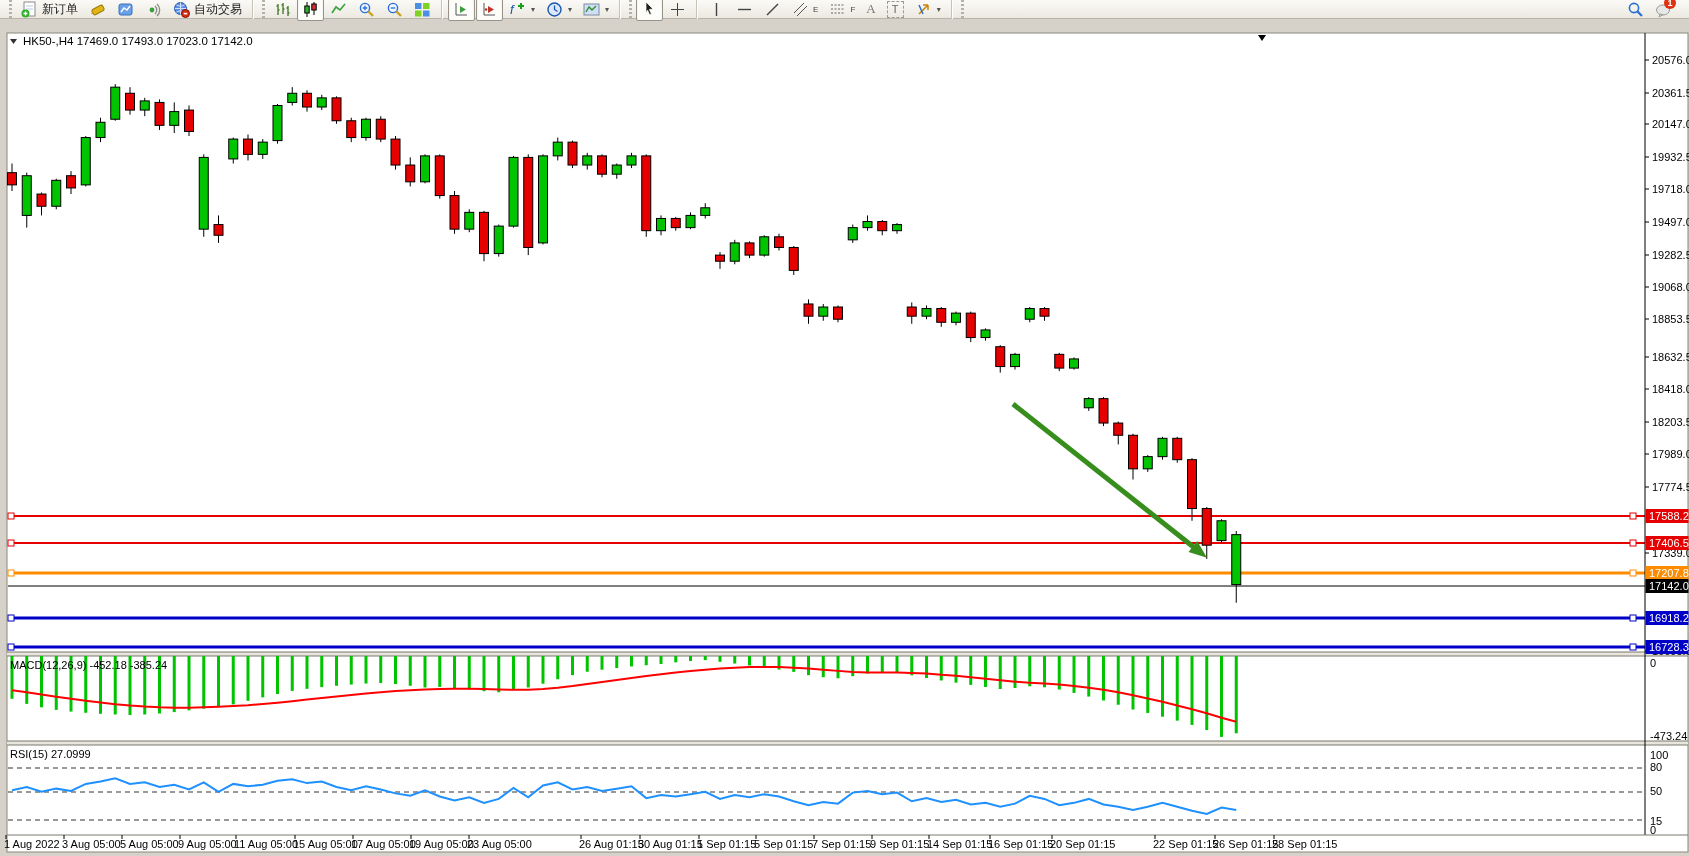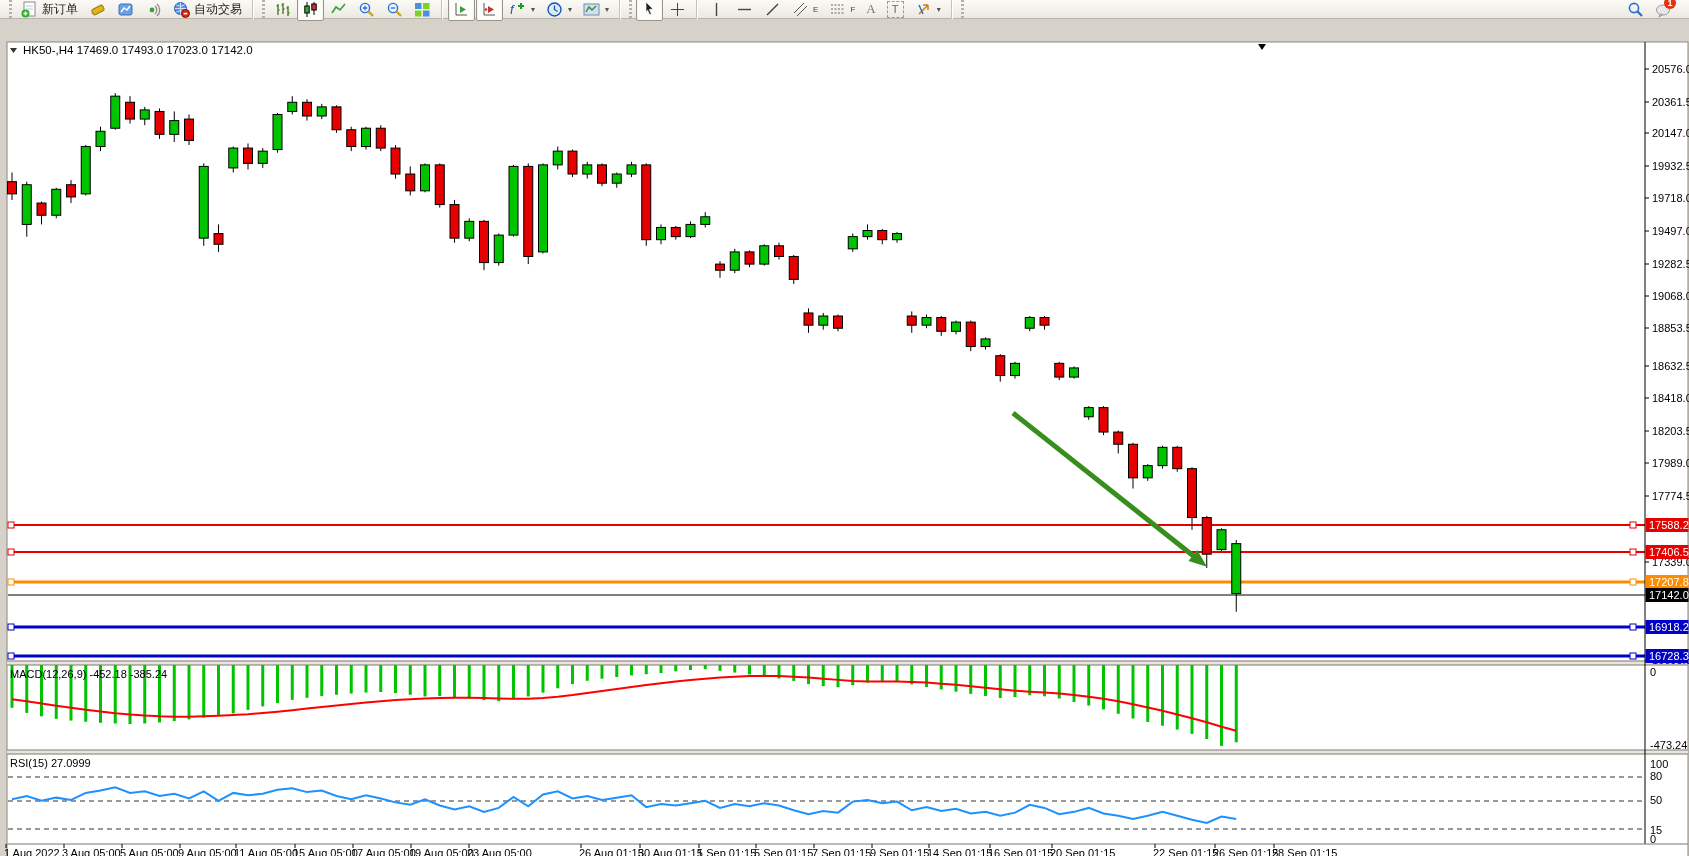--- a/index.html
+++ b/index.html
@@ -21,21 +21,21 @@
   .spacer{margin-left:auto;}
   .ic{display:inline-block;position:relative;width:17px;height:17px;}
   .ic svg{position:absolute;left:0;top:0;}
   .badge{position:absolute;right:-4px;top:-4px;width:12px;height:12px;border-radius:50%;
     background:#e03210;color:#fff;font-size:9px;font-weight:bold;line-height:12px;text-align:center;}
   .letterA{font-size:13px;color:#777;font-family:"Liberation Serif",serif;}
   .labelT{display:inline-block;width:15px;height:15px;border:1px dashed #999;color:#666;
     font-size:11px;line-height:15px;text-align:center;}
   .toolsub{font-size:8px;color:#444;vertical-align:sub;}
   
-  #chart-wrap{position:absolute;left:0;top:13px;width:1689px;height:704px;border-radius:14px;}
+  #chart-wrap{position:absolute;left:0;top:4px;width:1689px;height:704px;border-radius:14px;}
   text{font-family:"Liberation Sans",sans-serif;}
 </style>
 </head>
 <body>
 
 <div id="chart-wrap">
   <svg id="chart-svg" width="1689" height="856" viewBox="0 0 1689 856">
       <rect x="7" y="29" width="1681" height="819" fill="#fff" stroke="#8a877d"></rect>
       <g>
         <g>

